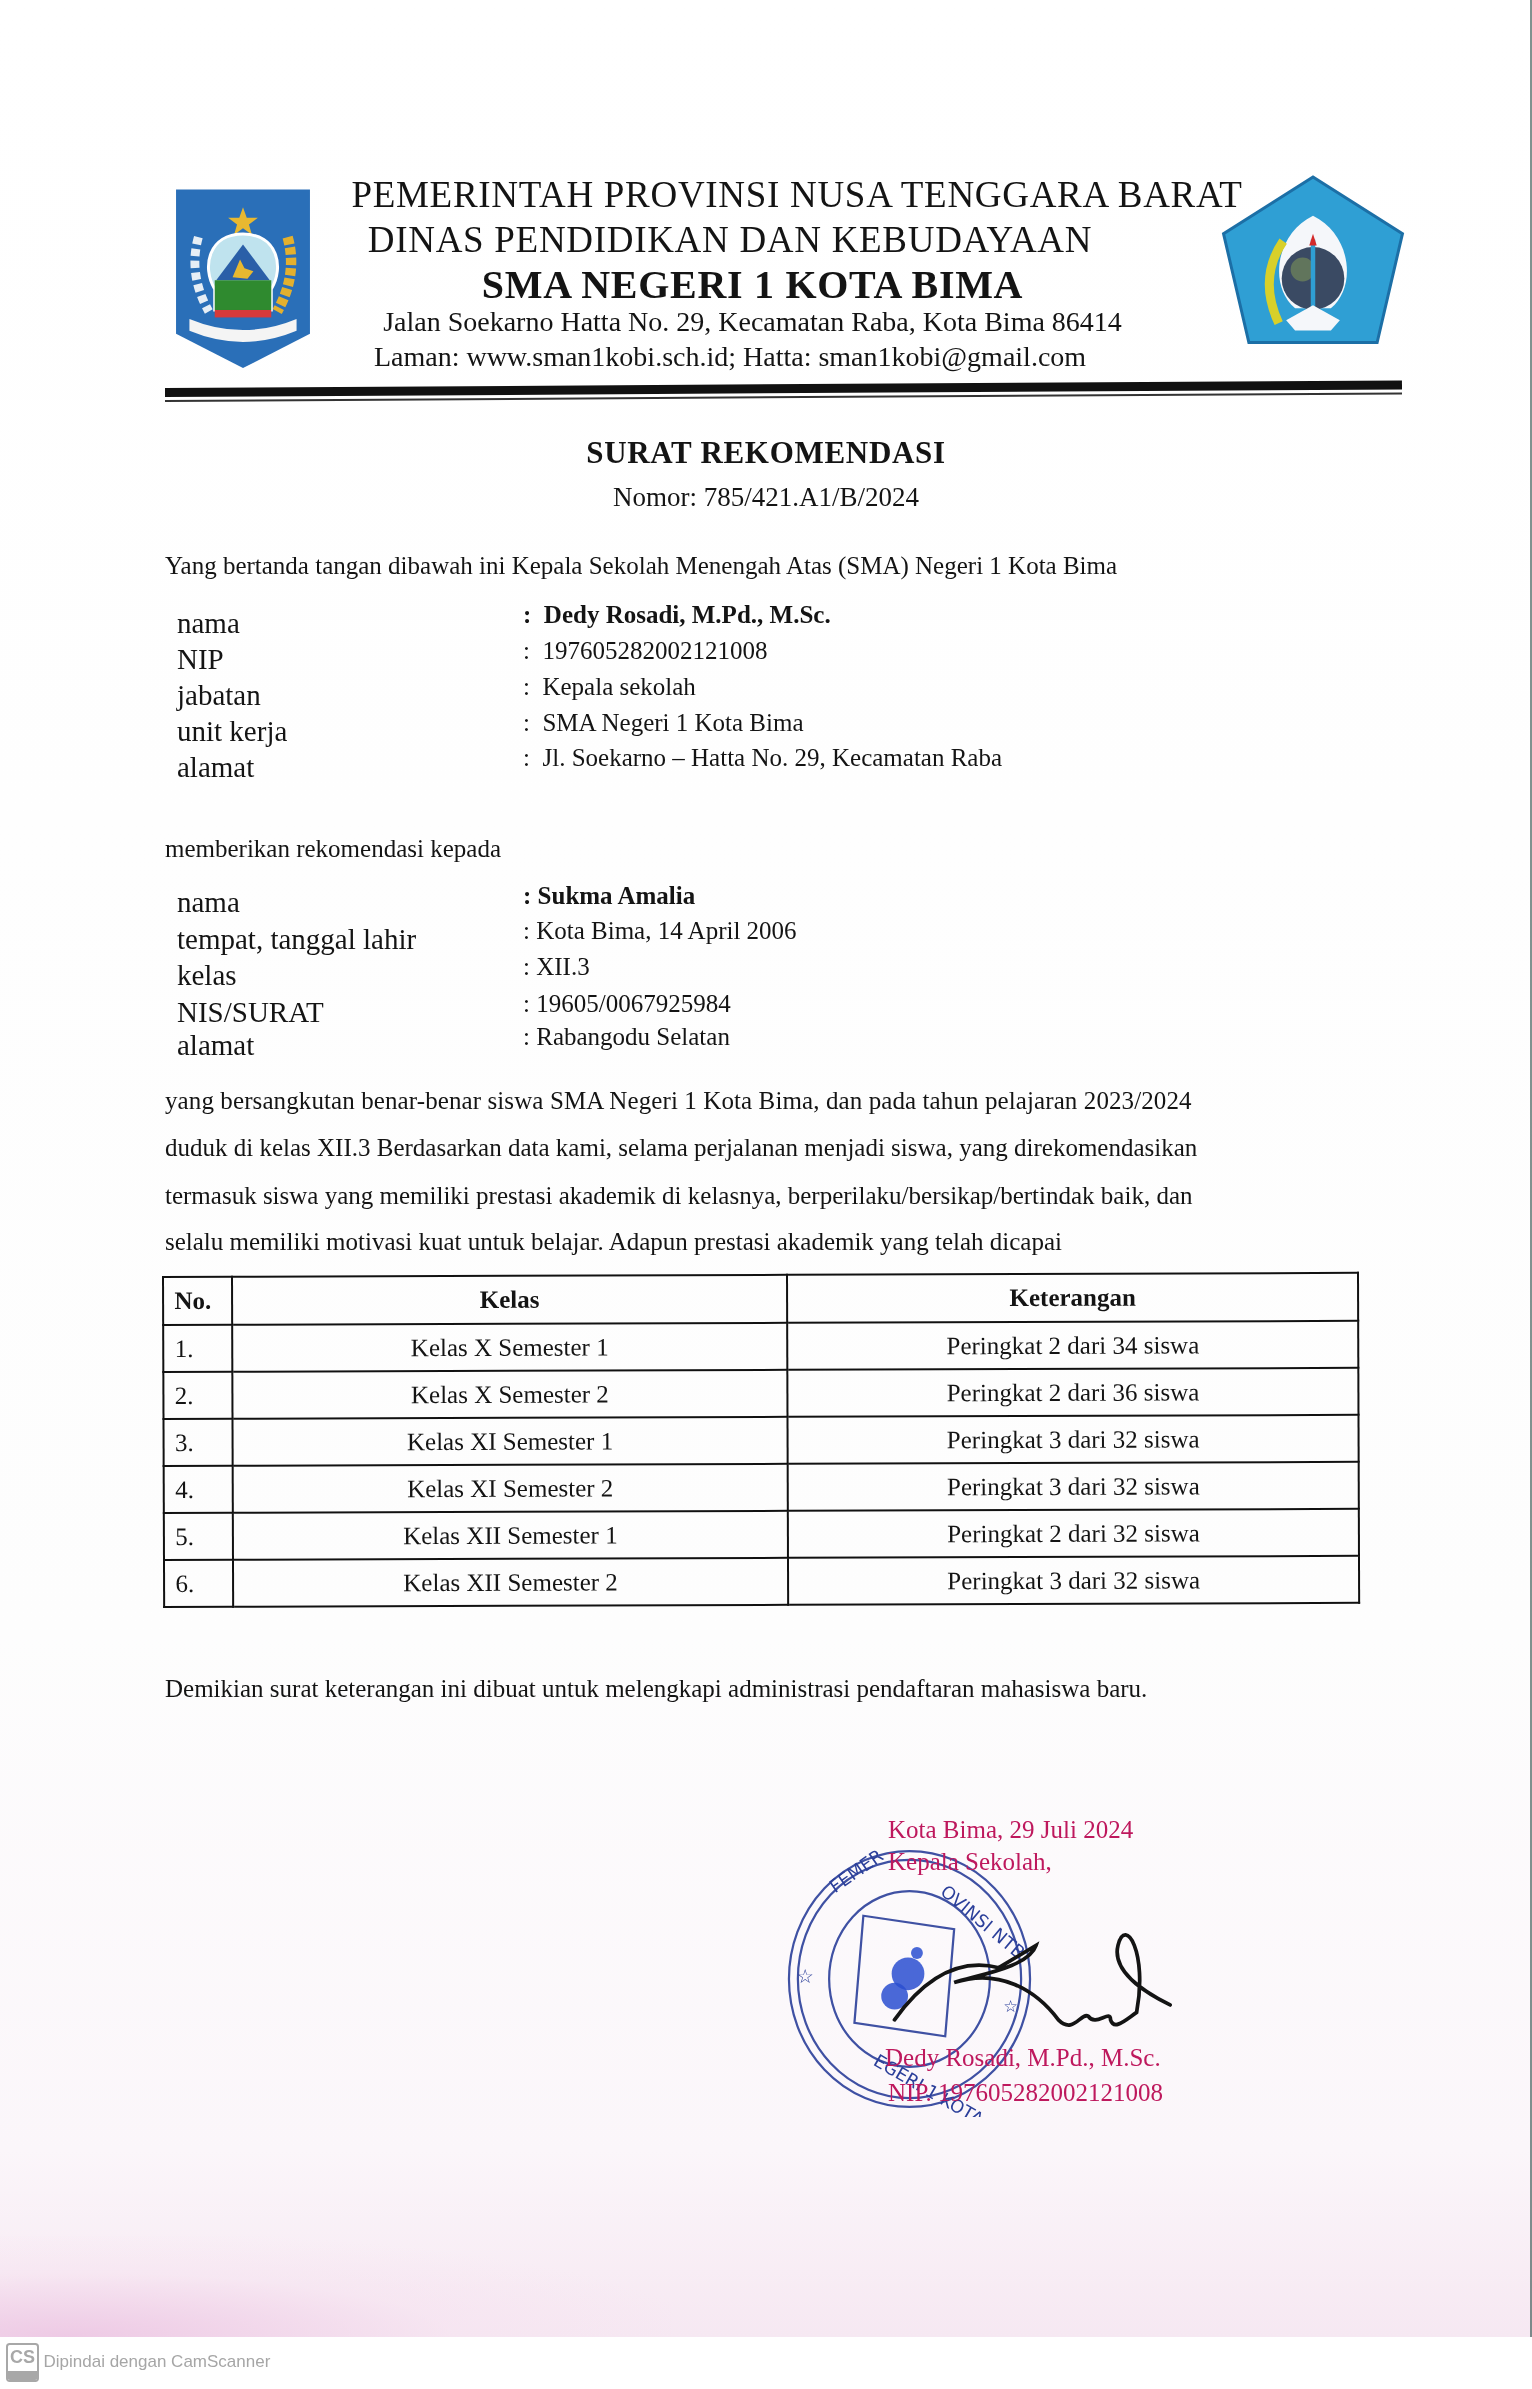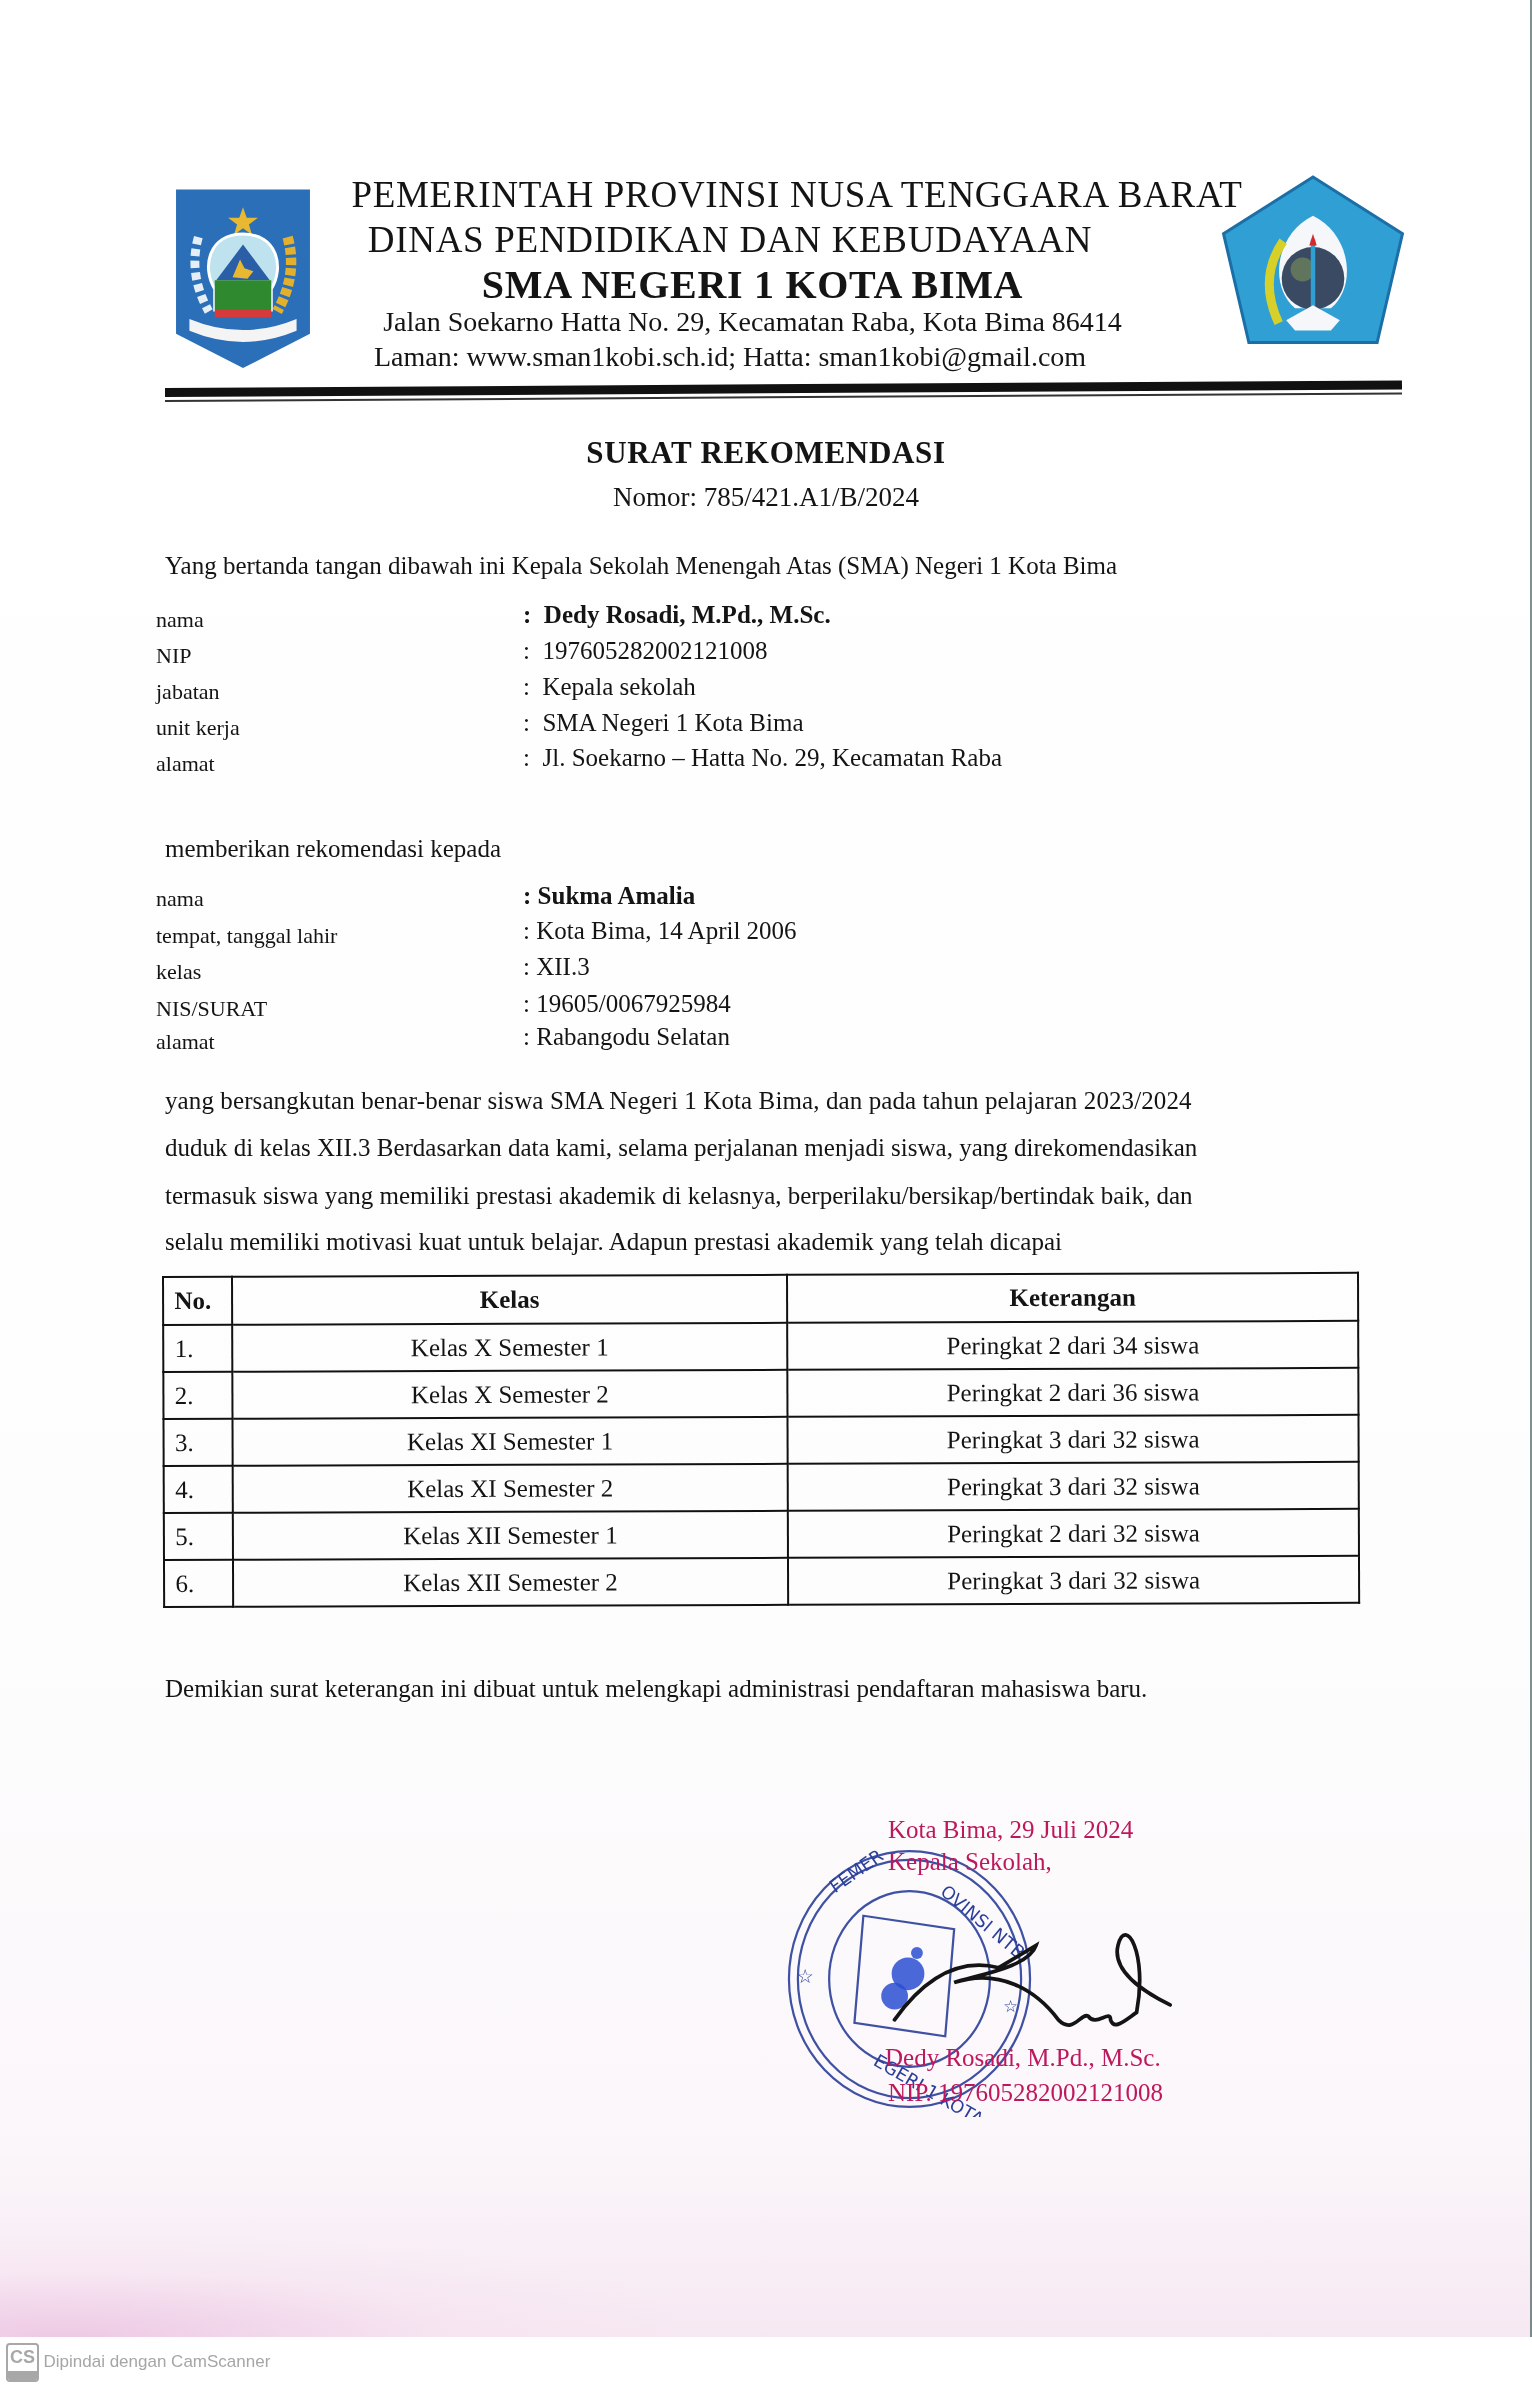--- a/index.html
+++ b/index.html
@@ -31,21 +31,21 @@
   .lh3 { left: 417px; top: 261px; width: 671px; font-size: 40px; font-weight: bold; letter-spacing: 0.7px; }
   .lh4 { left: 350px; top: 306px; width: 805px; font-size: 28px; }
   .lh5 { left: 350px; top: 341px; width: 760px; font-size: 28px; }
   .rule-thick { left: 165px; top: 388px; width: 1237px; height: 9px; background: #111; transform: rotate(-0.35deg); transform-origin: left; }
   .rule-thin { left: 165px; top: 400px; width: 1237px; height: 2.2px; background: #333; transform: rotate(-0.35deg); transform-origin: left; }
 
   .title { left: 0; width: 1532px; top: 435px; text-align: center; font-size: 31px; font-weight: bold; letter-spacing: 0.7px; }
   .nomor { left: 0; width: 1532px; top: 482px; text-align: center; font-size: 27px; }
 
   .para { font-size: 25px; white-space: nowrap; }
-  .field-label { position: absolute; left: 156px; font-size: 22px; white-space: nowrap; }
+  .field-label { position: absolute; left: 177px; font-size: 29px; white-space: nowrap; }
   .field-value { position: absolute; font-size: 25px; white-space: nowrap; }
   .bold { font-weight: bold; }
 
   
   table.prestasi {
     position: absolute; left: 162px; top: 1276px; width: 1197px;
     border-collapse: collapse; font-size: 25px;
     transform: rotate(-0.2deg); transform-origin: left top;
   }
   table.prestasi th, table.prestasi td {

